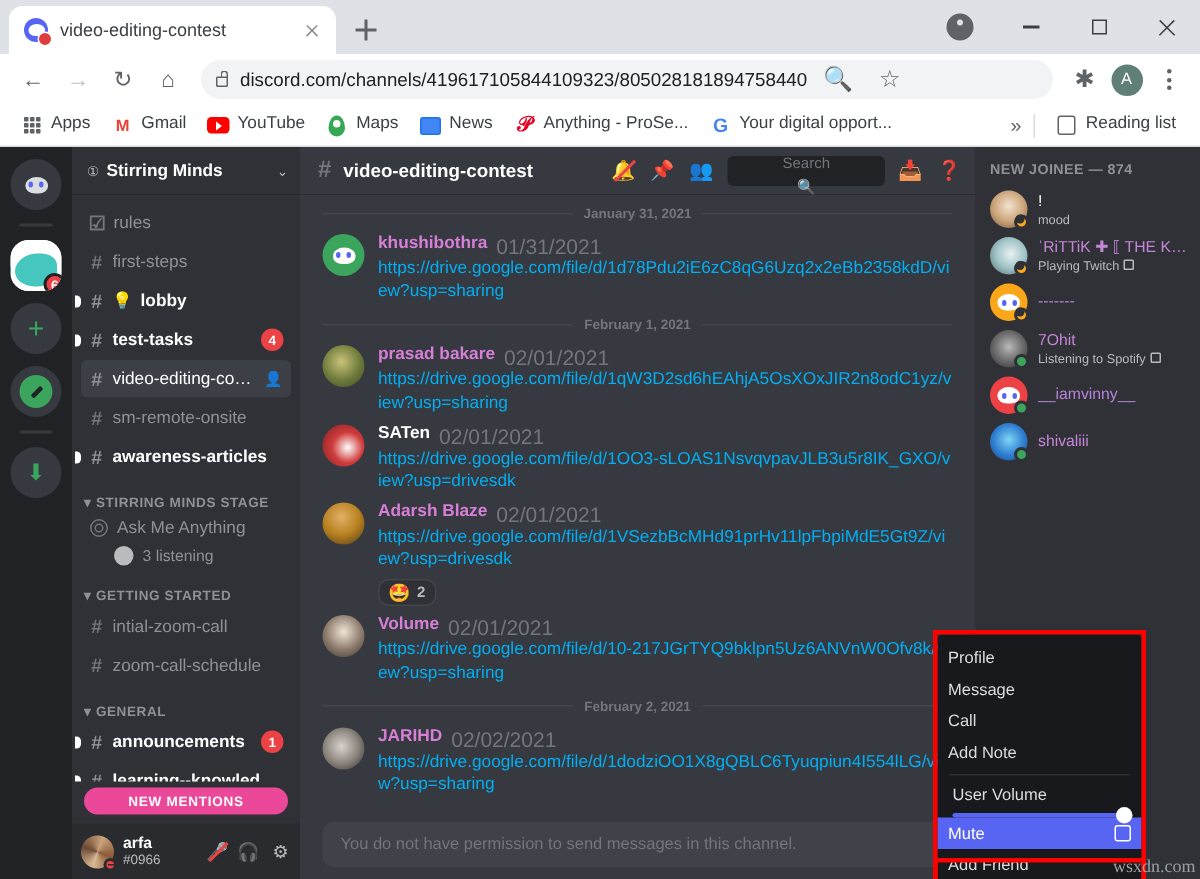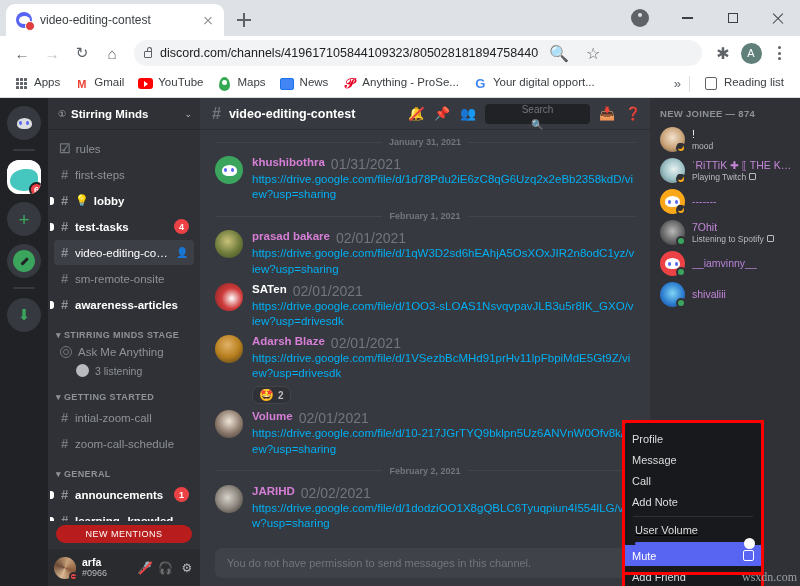--- a/index.html
+++ b/index.html
@@ -189,22 +189,22 @@
     min-width:15px;height:15px;background:#ed4245;border-radius:8px;color:#fff;
     font-size:9px;font-weight:bold;display:flex;align-items:center;justify-content:center;padding:0 4px;
   }
   .chan-user-ico { color:#8e9297; font-size:10px; }
   .stage-item { display:flex; align-items:center; gap:6px; padding:3px 12px; color:#8e9297; font-size:11.5px;}
   .stage-ring { width:12px;height:12px;border-radius:50%;border:1.5px solid #72767d; display:flex;align-items:center;justify-content:center;}
   .stage-ring::after{content:'';width:4px;height:4px;border-radius:50%;border:1.2px solid #72767d;}
   .listening { display:flex; align-items:center; gap:6px; padding:3px 12px 3px 28px; color:#8e9297; font-size:10.5px;}
   .listen-ico { width:13px;height:13px;border-radius:50%;background:#b9bbbe; position:relative;}
   .mentions-btn {
-    margin:4px 8px 6px 8px; height:18px; background:#b91c1c; border-radius:9px;
-    color:#fff; font-size:9px; font-weight:normal; letter-spacing:.5px;
+    margin:4px 8px 6px 8px; height:18px; background:#ec4899; border-radius:9px;
+    color:#fff; font-size:9px; font-weight:bold; letter-spacing:.5px;
     display:flex; align-items:center; justify-content:center;
   }
   .userbar {
     height:37px; background:#292b2f; display:flex; align-items:center;
     padding:0 6px; gap:6px;
   }
   .ub-avatar { width:22px;height:22px;border-radius:50%;position:relative; flex:0 0 22px;
     background: conic-gradient(from 20deg, #c8a27a, #8a5a3b, #d9b894, #6b4a35, #c8a27a);}
   .ub-status { position:absolute; right:-2px; bottom:-2px; width:9px;height:9px;border-radius:50%;
     background:#ed4245; border:2px solid #292b2f; }
@@ -292,21 +292,21 @@
     position:relative; z-index:41; margin-left:3px; margin-top:3px;
   }
   .ctx-item {
     height:21px; display:flex; align-items:center; padding:0 7px; gap:6px;
     color:#dcddde; font-size:11px;
   }
   .ctx-item.hl { background:#5865f2; color:#fff; }
   .ctx-sep { height:1px; background:#2e3035; margin:4px 8px; }
   .ctx-label { flex:1; }
   .ctx-check { width:11px;height:11px;border:1.5px solid #fff; border-radius:2px; }
-  .volume { padding:3px 10px 0 10px;text-decoration:underline; }
+  .volume { padding:3px 10px 0 10px; }
   .vol-label { color:#dcddde; font-size:11px; margin-bottom:6px;}
   .vol-track { height:3px; background:#5865f2; border-radius:2px; position:relative; }
   .vol-knob { position:absolute; right:-4px; top:-4px; width:11px;height:11px;border-radius:50%;background:#fff;}
   .mute-outline {
     position:absolute; left:0; top:152px; width:142px; height:33px;
     border:3px solid #ff0000; box-sizing:border-box; pointer-events:none; z-index:43;
   }
 
   .watermark {
     position:absolute; right:3px; bottom:1px; color:#9aa0a6; font-size:12px;

